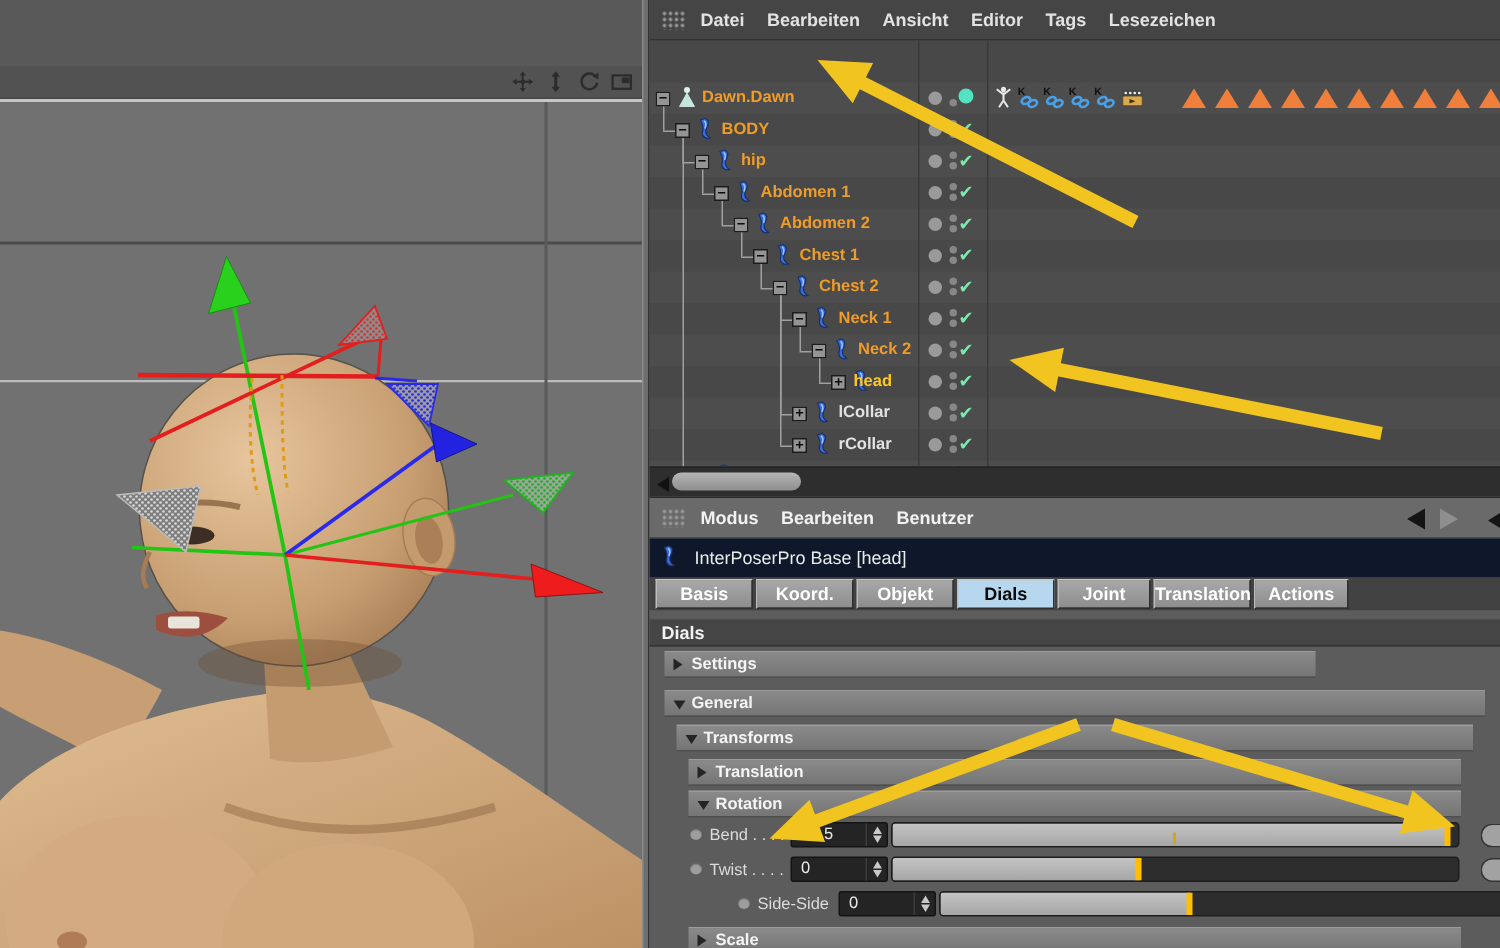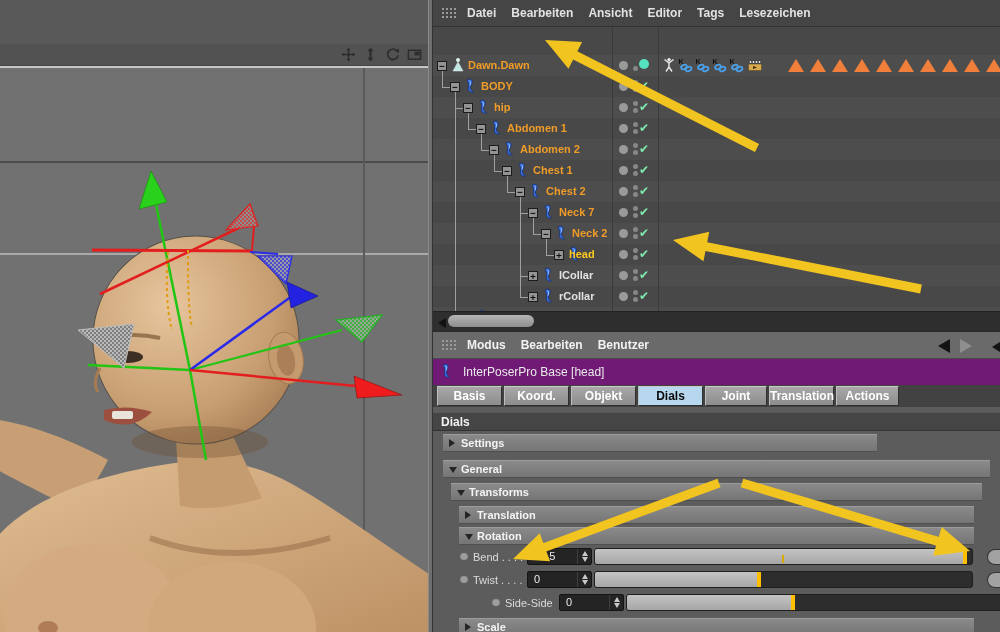--- a/index.html
+++ b/index.html
@@ -55,21 +55,21 @@
             border-left:0;border-right:8px solid #111;}
   .hs-thumb{position:absolute;left:15px;top:3px;width:86px;height:12px;border-radius:6px;
             background:linear-gradient(#b5b5b5,#8f8f8f);}
 
   
   #am{position:absolute;left:433px;top:331px;width:567px;height:301px;background:#5c5c5c;
       border-top:1px solid #2a2a2a;overflow:hidden;}
   #am .menubar{background:#6a6a6a;border-bottom:1px solid #4a4a4a;}
   #am .menu-item{color:#f2f2f2;}
   .nav-tri{position:absolute;top:7px;width:0;height:0;}
-  #am-title{position:absolute;left:0;top:27px;width:567px;height:26px;background:#701a75;}
+  #am-title{position:absolute;left:0;top:27px;width:567px;height:26px;background:#0f172a;}
   #am-title .ticon{left:6px;top:4px;width:18px;height:18px;}
   #am-title .ttext{position:absolute;left:30px;top:6px;font-size:12px;color:#eaeaea;}
   #am-tabs{position:absolute;left:0;top:53px;width:567px;height:22px;background:#424242;
            display:flex;padding:1px 0 0 4px;}
   .tab{height:20px;background:linear-gradient(#a8a8a8,#8d8d8d);border:1px solid #2f2f2f;
        border-top-color:#c9c9c9;border-left-color:#bdbdbd;color:#fff;font-size:12px;
        font-weight:700;text-align:center;line-height:18px;margin-right:2px;}
   .tab.active{background:#b7d7ee;color:#0a0a0a;}
   #am-content{position:absolute;left:0;top:75px;width:567px;height:226px;background:#5c5c5c;}
   .sechdr{position:absolute;left:0;top:5px;width:567px;height:19px;background:#454545;
@@ -425,21 +425,21 @@
         <div class="tline" style="left: 74px; top: 149px; width: 1px; height: 16px;"></div>
         <div class="tline" style="left: 74px; top: 165px; width: 8px; height: 1px;"></div>
         <div class="trow alt" style="top: 175px;">
           <div class="expander" style="left: 95px;">−</div>
           <div class="ticon" style="left: 108px;">
             <svg viewBox="0 0 16 16">
               <path d="M7 1 C10.5 2.5 9 5.5 8 7.5 C7 9.5 7.5 12 10.5 14 C6.5 15 4.5 12 5.5 9 C6.3 6.8 5 4 4 2 Z" fill="#3a6fe0" stroke="#17306e" stroke-width="0.8"></path>
               <path d="M6.3 2.6 C8 3.6 7.6 6 7 7.6" stroke="#9cc6ff" fill="none" stroke-width="1"></path>
             </svg>
           </div>
-          <div class="tlabel c-orange" style="left: 126px;">Neck 7</div>
+          <div class="tlabel c-orange" style="left: 126px;">Neck 1</div>
           <div class="bigdot"></div>
           <div class="sdot" style="top: 4px;"></div>
           <div class="sdot" style="top: 11px;"></div>
           <div class="check">✔</div>
         </div>
         <div class="tline" style="left: 87px; top: 170px; width: 1px; height: 16px;"></div>
         <div class="tline" style="left: 87px; top: 186px; width: 8px; height: 1px;"></div>
         <div class="trow" style="top: 196px;">
           <div class="expander" style="left: 108px;">−</div>
           <div class="ticon" style="left: 121px;">

